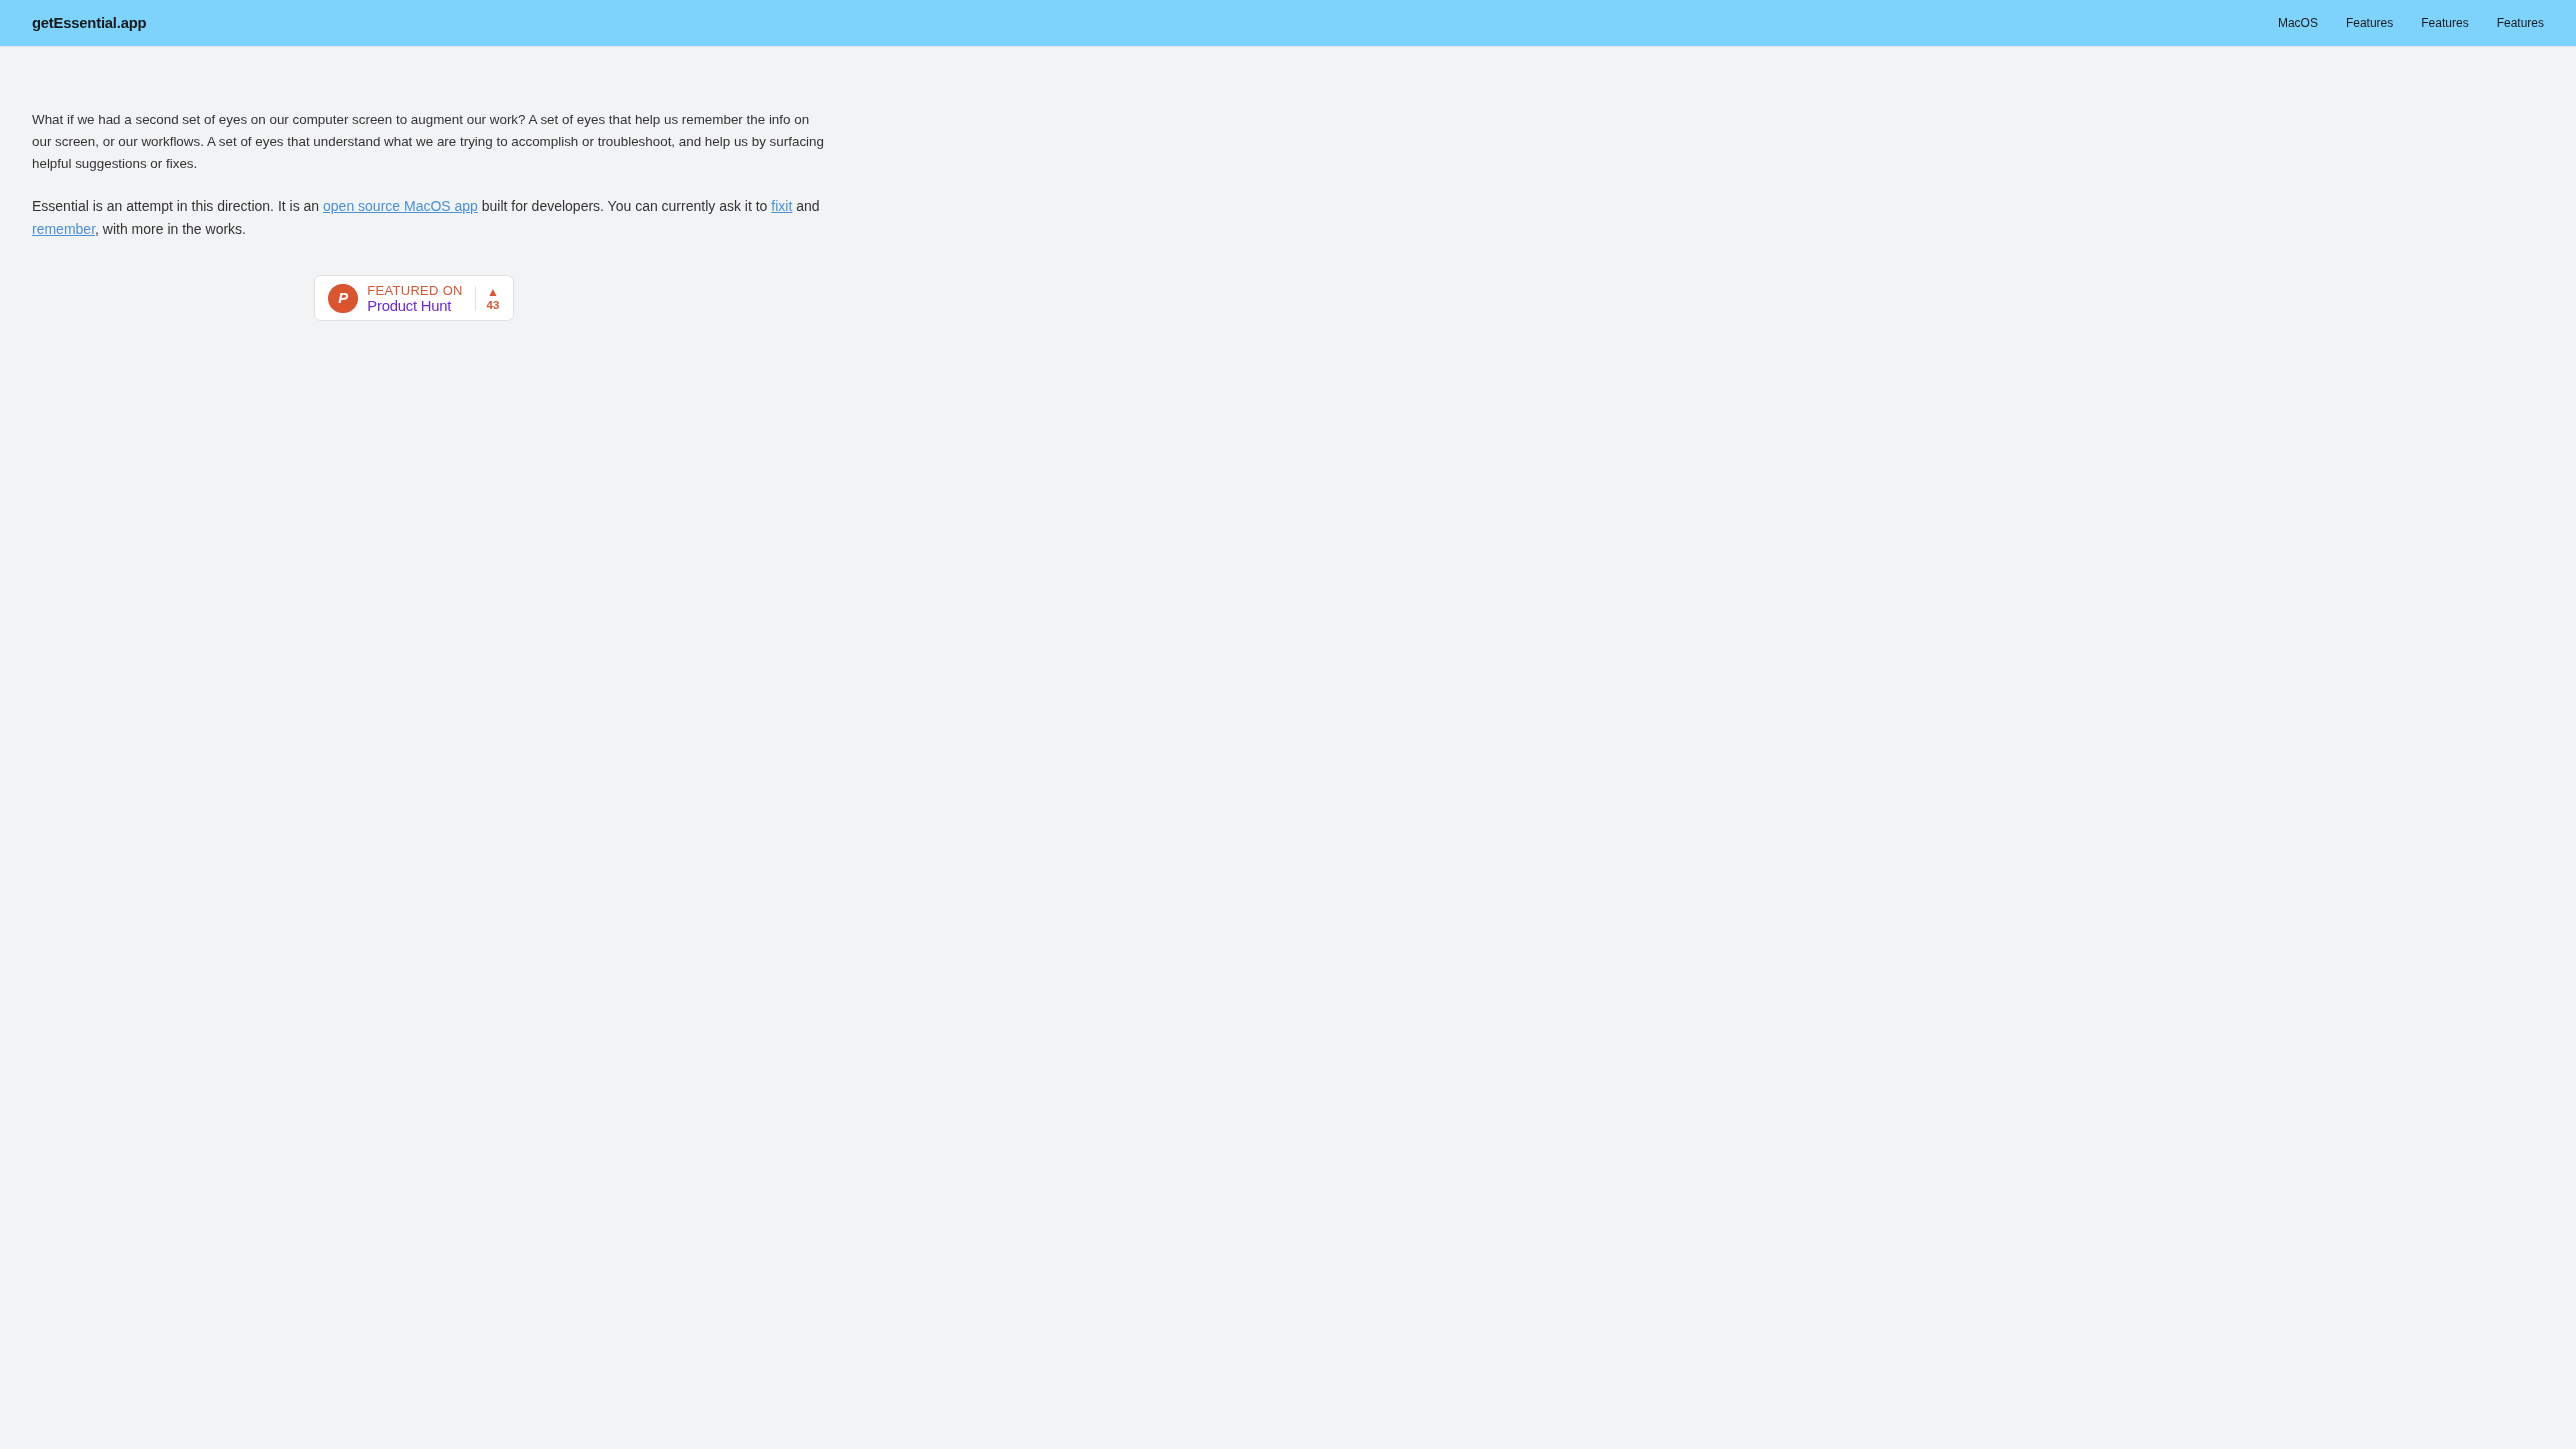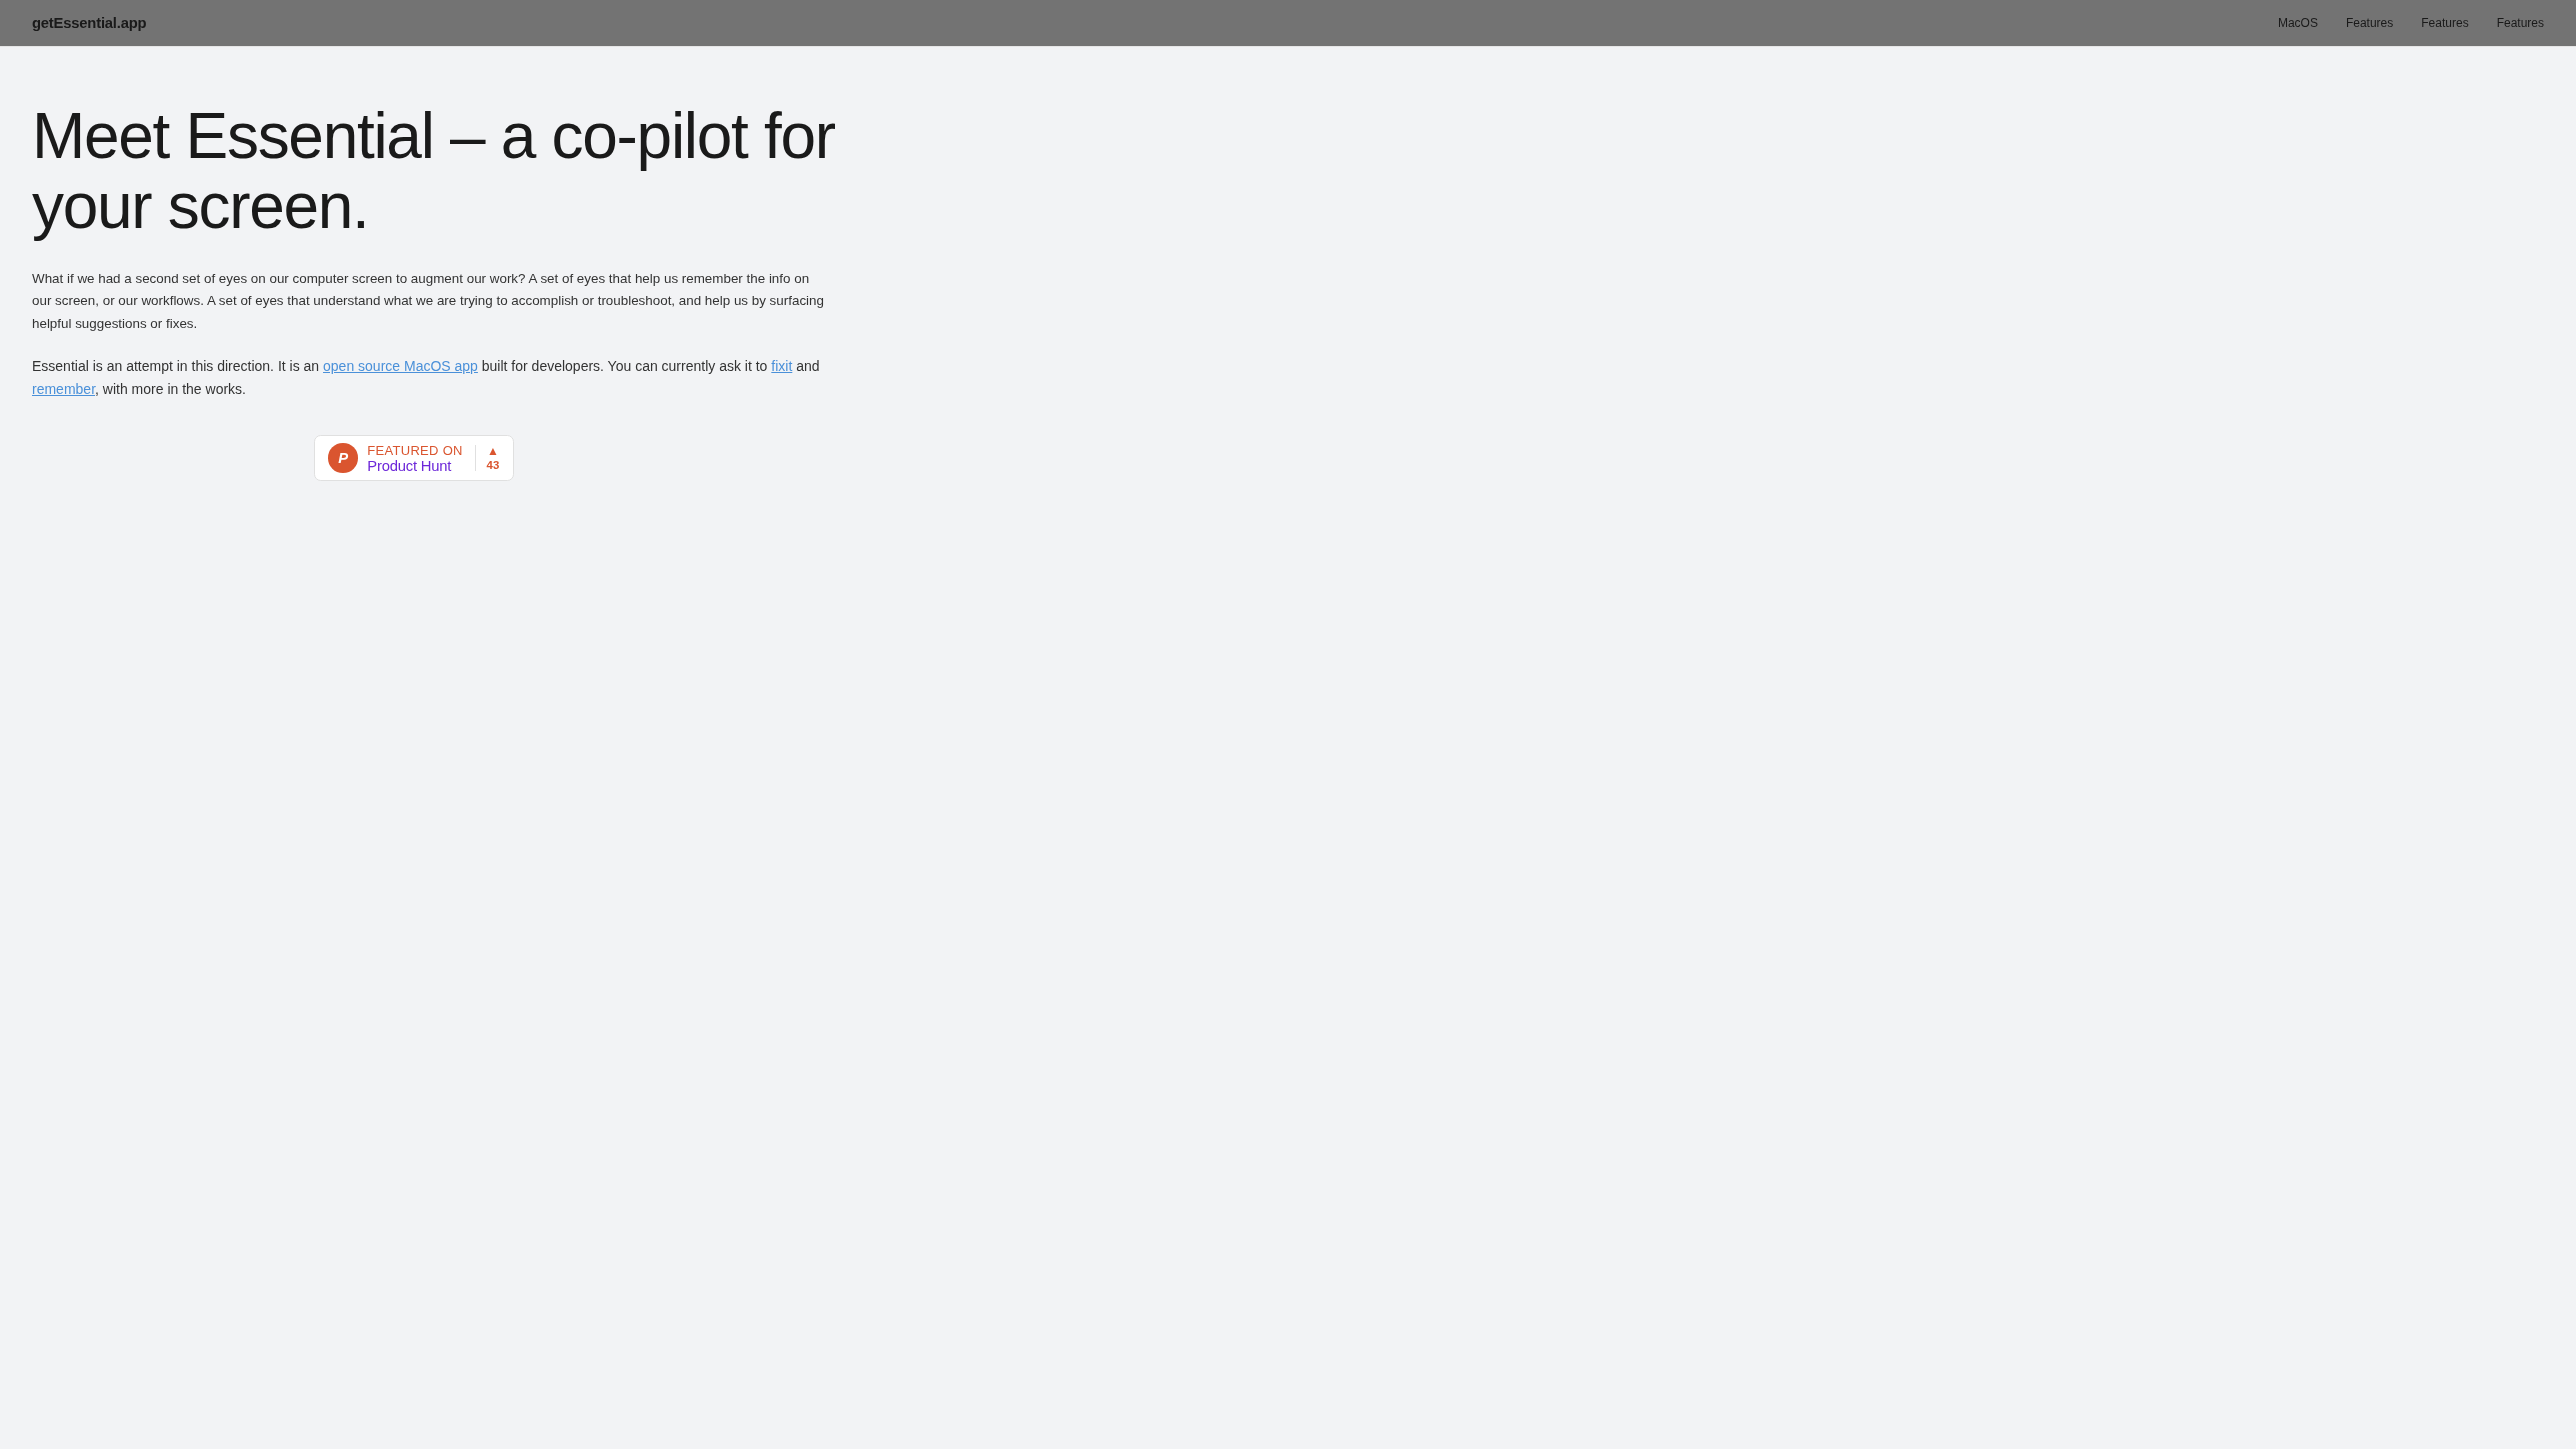--- a/index.html
+++ b/index.html
@@ -9,21 +9,21 @@
     }
 
     body {
       font-family: -apple-system, BlinkMacSystemFont, 'Segoe UI', Helvetica, Arial, sans-serif;
       background-color: #f2f3f5;
       color: #1a1a1a;
       min-height: 100vh;
     }
 
     header {
-      background-color: #737373;
+      background-color: #7dd3fc;
       padding: 14.8px 32px;
       display: flex;
       align-items: center;
       justify-content: space-between;
       border-bottom: 0.7px solid #e5e5e5;
     }
 
     .logo {
       font-size: 14.8px;
       font-weight: 600;
@@ -159,21 +159,20 @@
   <div class="logo">getEssential.app</div>
   <nav>
     <a href="#">MacOS</a>
     <a href="#">Features</a>
     <a href="#">Features</a>
     <a href="#">Features</a>
   </nav>
 </header>
 
 <main>
-  <h1 class="hero-title">Meet Essential – a co-pilot for your screen.</h1>
 
   <p class="hero-description">What if we had a second set of eyes on our computer screen to augment our work? A set of eyes that help us remember the info on our screen, or our workflows. A set of eyes that understand what we are trying to accomplish or troubleshoot, and help us by surfacing helpful suggestions or fixes.</p>
 
   <p class="hero-description-2">
     <span>Essential is an attempt in this direction. It is an </span><a class="inline-link" href="#">open source MacOS app</a><span> built for developers. You can currently ask it to </span><a class="inline-link" href="#">fixit</a><span> and </span><a class="inline-link" href="#">remember</a><span>, with more in the works.</span>
   </p>
 
   <a class="product-hunt-badge" href="#">
     <div class="ph-icon">P</div>
     <div class="ph-text">

